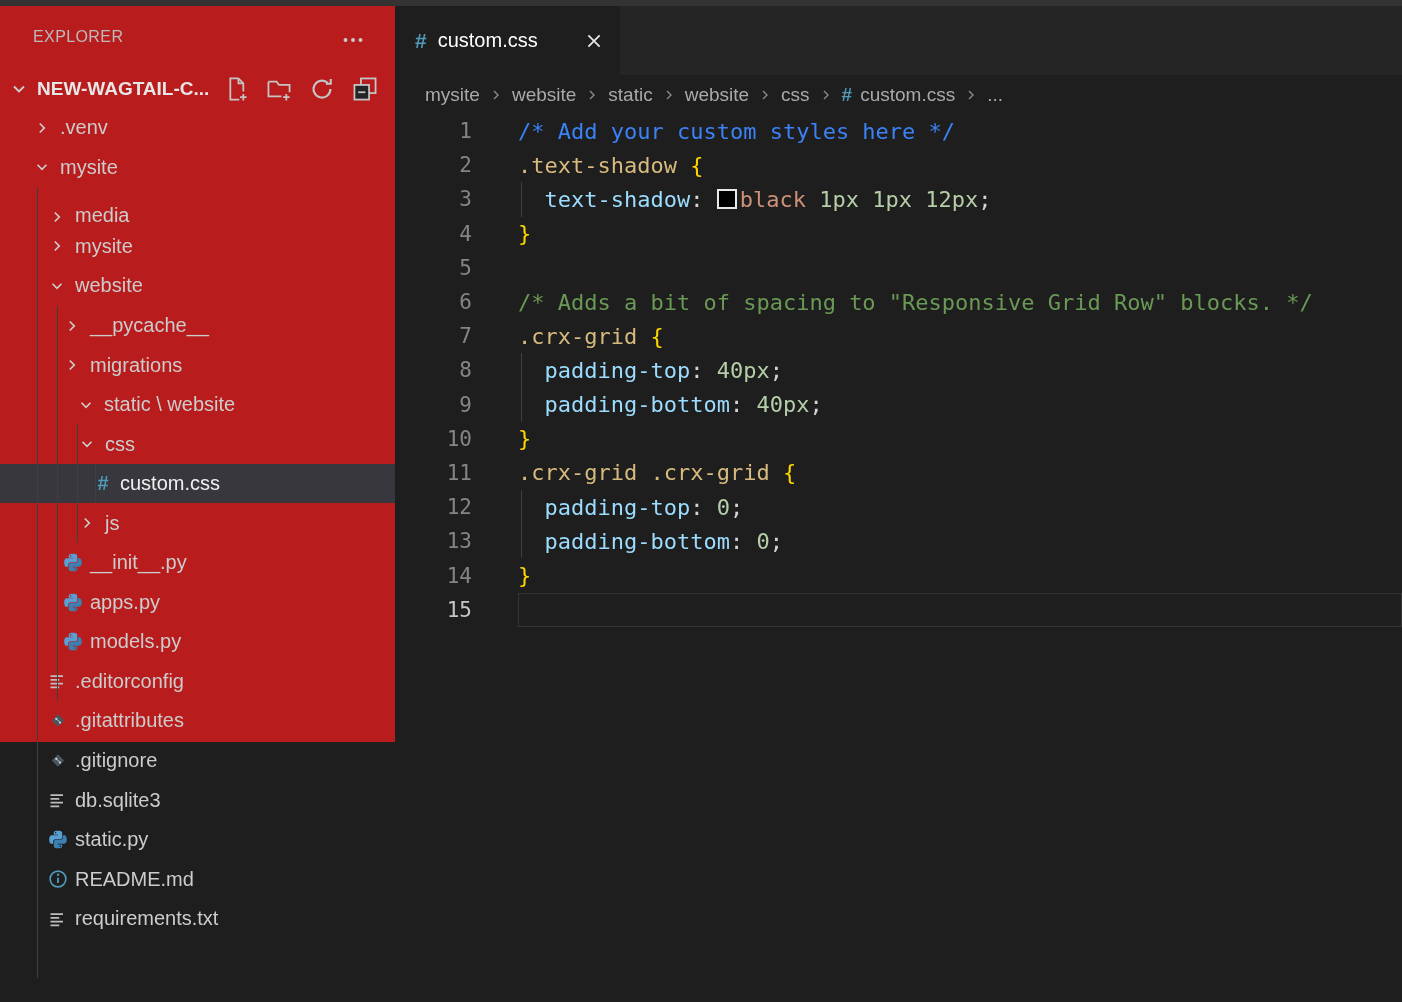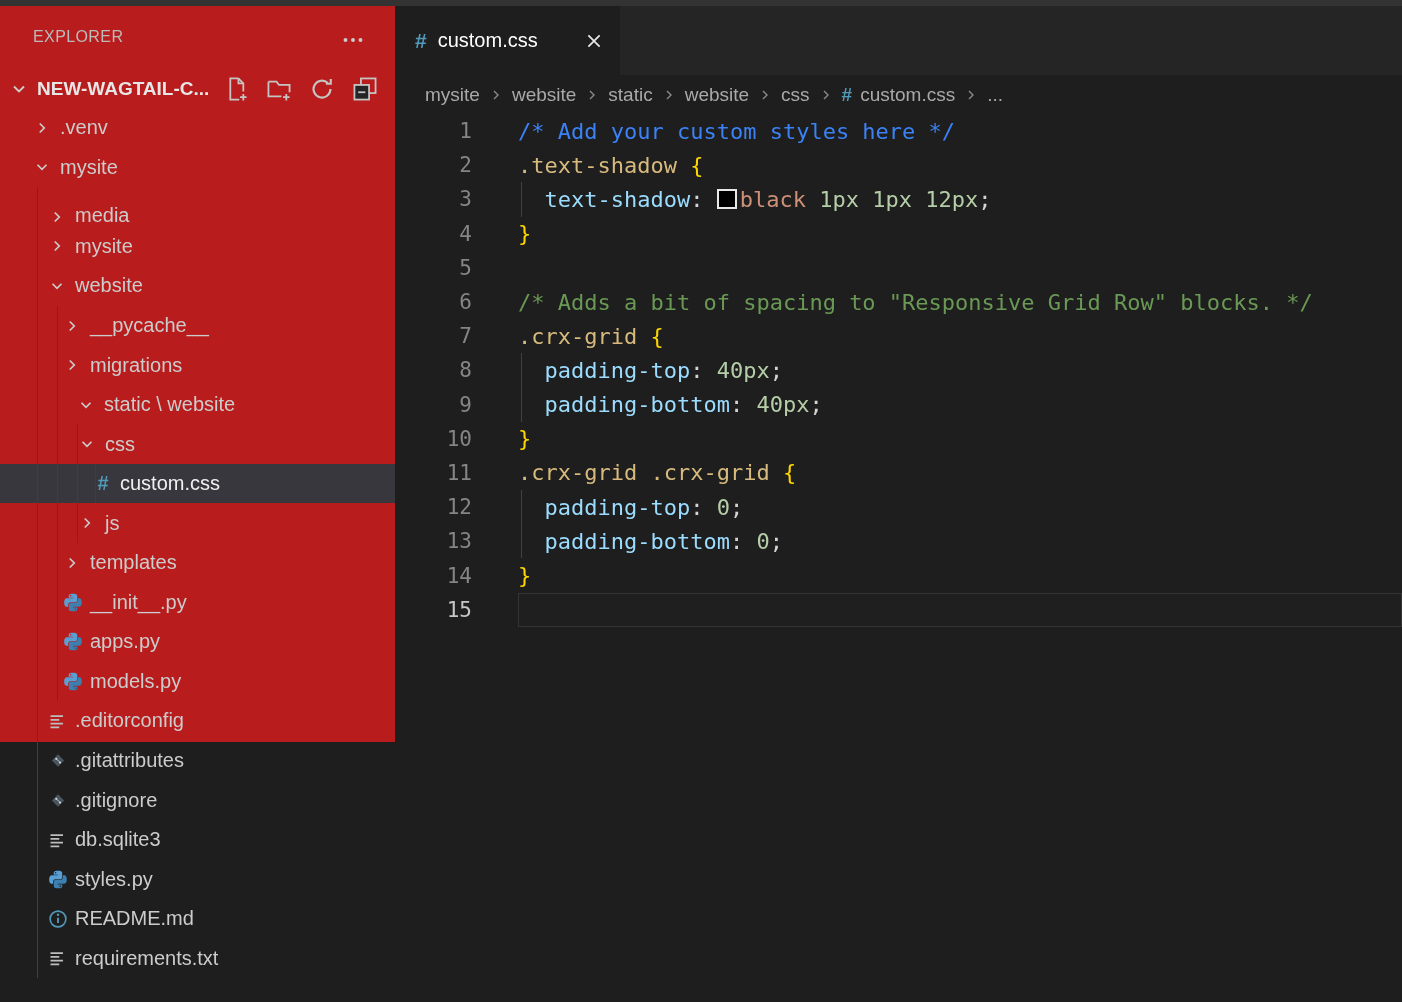--- a/index.html
+++ b/index.html
@@ -187,28 +187,20 @@
       </div>
       <div class="tree-row" style="padding-left: 78px;">
         <span class="tr-chev">
           <svg width="18" height="18" viewBox="0 0 16 16">
             <path d="M6 4l4 4-4 4" fill="none" stroke="#cccccc" stroke-width="1.5"></path>
           </svg>
         </span>
         <span>js</span>
       </div>
       <div class="tree-row" style="padding-left: 63px;">
-        <span class="tr-chev">
-          <svg width="18" height="18" viewBox="0 0 16 16">
-            <path d="M6 4l4 4-4 4" fill="none" stroke="#cccccc" stroke-width="1.5"></path>
-          </svg>
-        </span>
-        <span>templates</span>
-      </div>
-      <div class="tree-row" style="padding-left: 63px;">
         <span class="tr-icon">
           <svg width="21" height="21" viewBox="0 0 32 32">
             <path fill="#5a9fd4" d="M15.9 1.9c-7.1 0-6.7 3.1-6.7 3.1v3.2h6.8v1H6.5s-4.6-.5-4.6 6.7 4 6.9 4 6.9h2.4v-3.3s-.1-4 3.9-4h6.7s3.8.1 3.8-3.7V5.2s.6-3.3-6.8-3.3zm-3.7 2.1a1.2 1.2 0 1 1 0 2.4 1.2 1.2 0 0 1 0-2.4z"></path>
             <path fill="#3c7fb1" d="M16.1 30.1c7.1 0 6.7-3.1 6.7-3.1v-3.2H16v-1h9.5s4.6.5 4.6-6.7-4-6.9-4-6.9h-2.4v3.3s.1 4-3.9 4h-6.7s-3.8-.1-3.8 3.7v6.6s-.6 3.3 6.8 3.3zm3.7-2.1a1.2 1.2 0 1 1 0-2.4 1.2 1.2 0 0 1 0 2.4z"></path>
           </svg>
         </span>
         <span>__init__.py</span>
       </div>
       <div class="tree-row" style="padding-left: 63px;">
         <span class="tr-icon">
@@ -270,21 +262,21 @@
         </span>
         <span>db.sqlite3</span>
       </div>
       <div class="tree-row" style="padding-left: 48px;">
         <span class="tr-icon">
           <svg width="21" height="21" viewBox="0 0 32 32">
             <path fill="#5a9fd4" d="M15.9 1.9c-7.1 0-6.7 3.1-6.7 3.1v3.2h6.8v1H6.5s-4.6-.5-4.6 6.7 4 6.9 4 6.9h2.4v-3.3s-.1-4 3.9-4h6.7s3.8.1 3.8-3.7V5.2s.6-3.3-6.8-3.3zm-3.7 2.1a1.2 1.2 0 1 1 0 2.4 1.2 1.2 0 0 1 0-2.4z"></path>
             <path fill="#3c7fb1" d="M16.1 30.1c7.1 0 6.7-3.1 6.7-3.1v-3.2H16v-1h9.5s4.6.5 4.6-6.7-4-6.9-4-6.9h-2.4v3.3s.1 4-3.9 4h-6.7s-3.8-.1-3.8 3.7v6.6s-.6 3.3 6.8 3.3zm3.7-2.1a1.2 1.2 0 1 1 0-2.4 1.2 1.2 0 0 1 0 2.4z"></path>
           </svg>
         </span>
-        <span>styles.py</span>
+        <span>static.py</span>
       </div>
       <div class="tree-row" style="padding-left: 48px;">
         <span class="tr-icon">
           <svg width="20" height="20" viewBox="0 0 16 16">
             <circle cx="8" cy="8" r="6.3" fill="none" stroke="#519aba" stroke-width="1.3"></circle>
             <path d="M8 7v4.2" stroke="#519aba" stroke-width="1.5"></path>
             <circle cx="8" cy="4.6" r="0.95" fill="#519aba"></circle>
           </svg>
         </span>
         <span>README.md</span>

